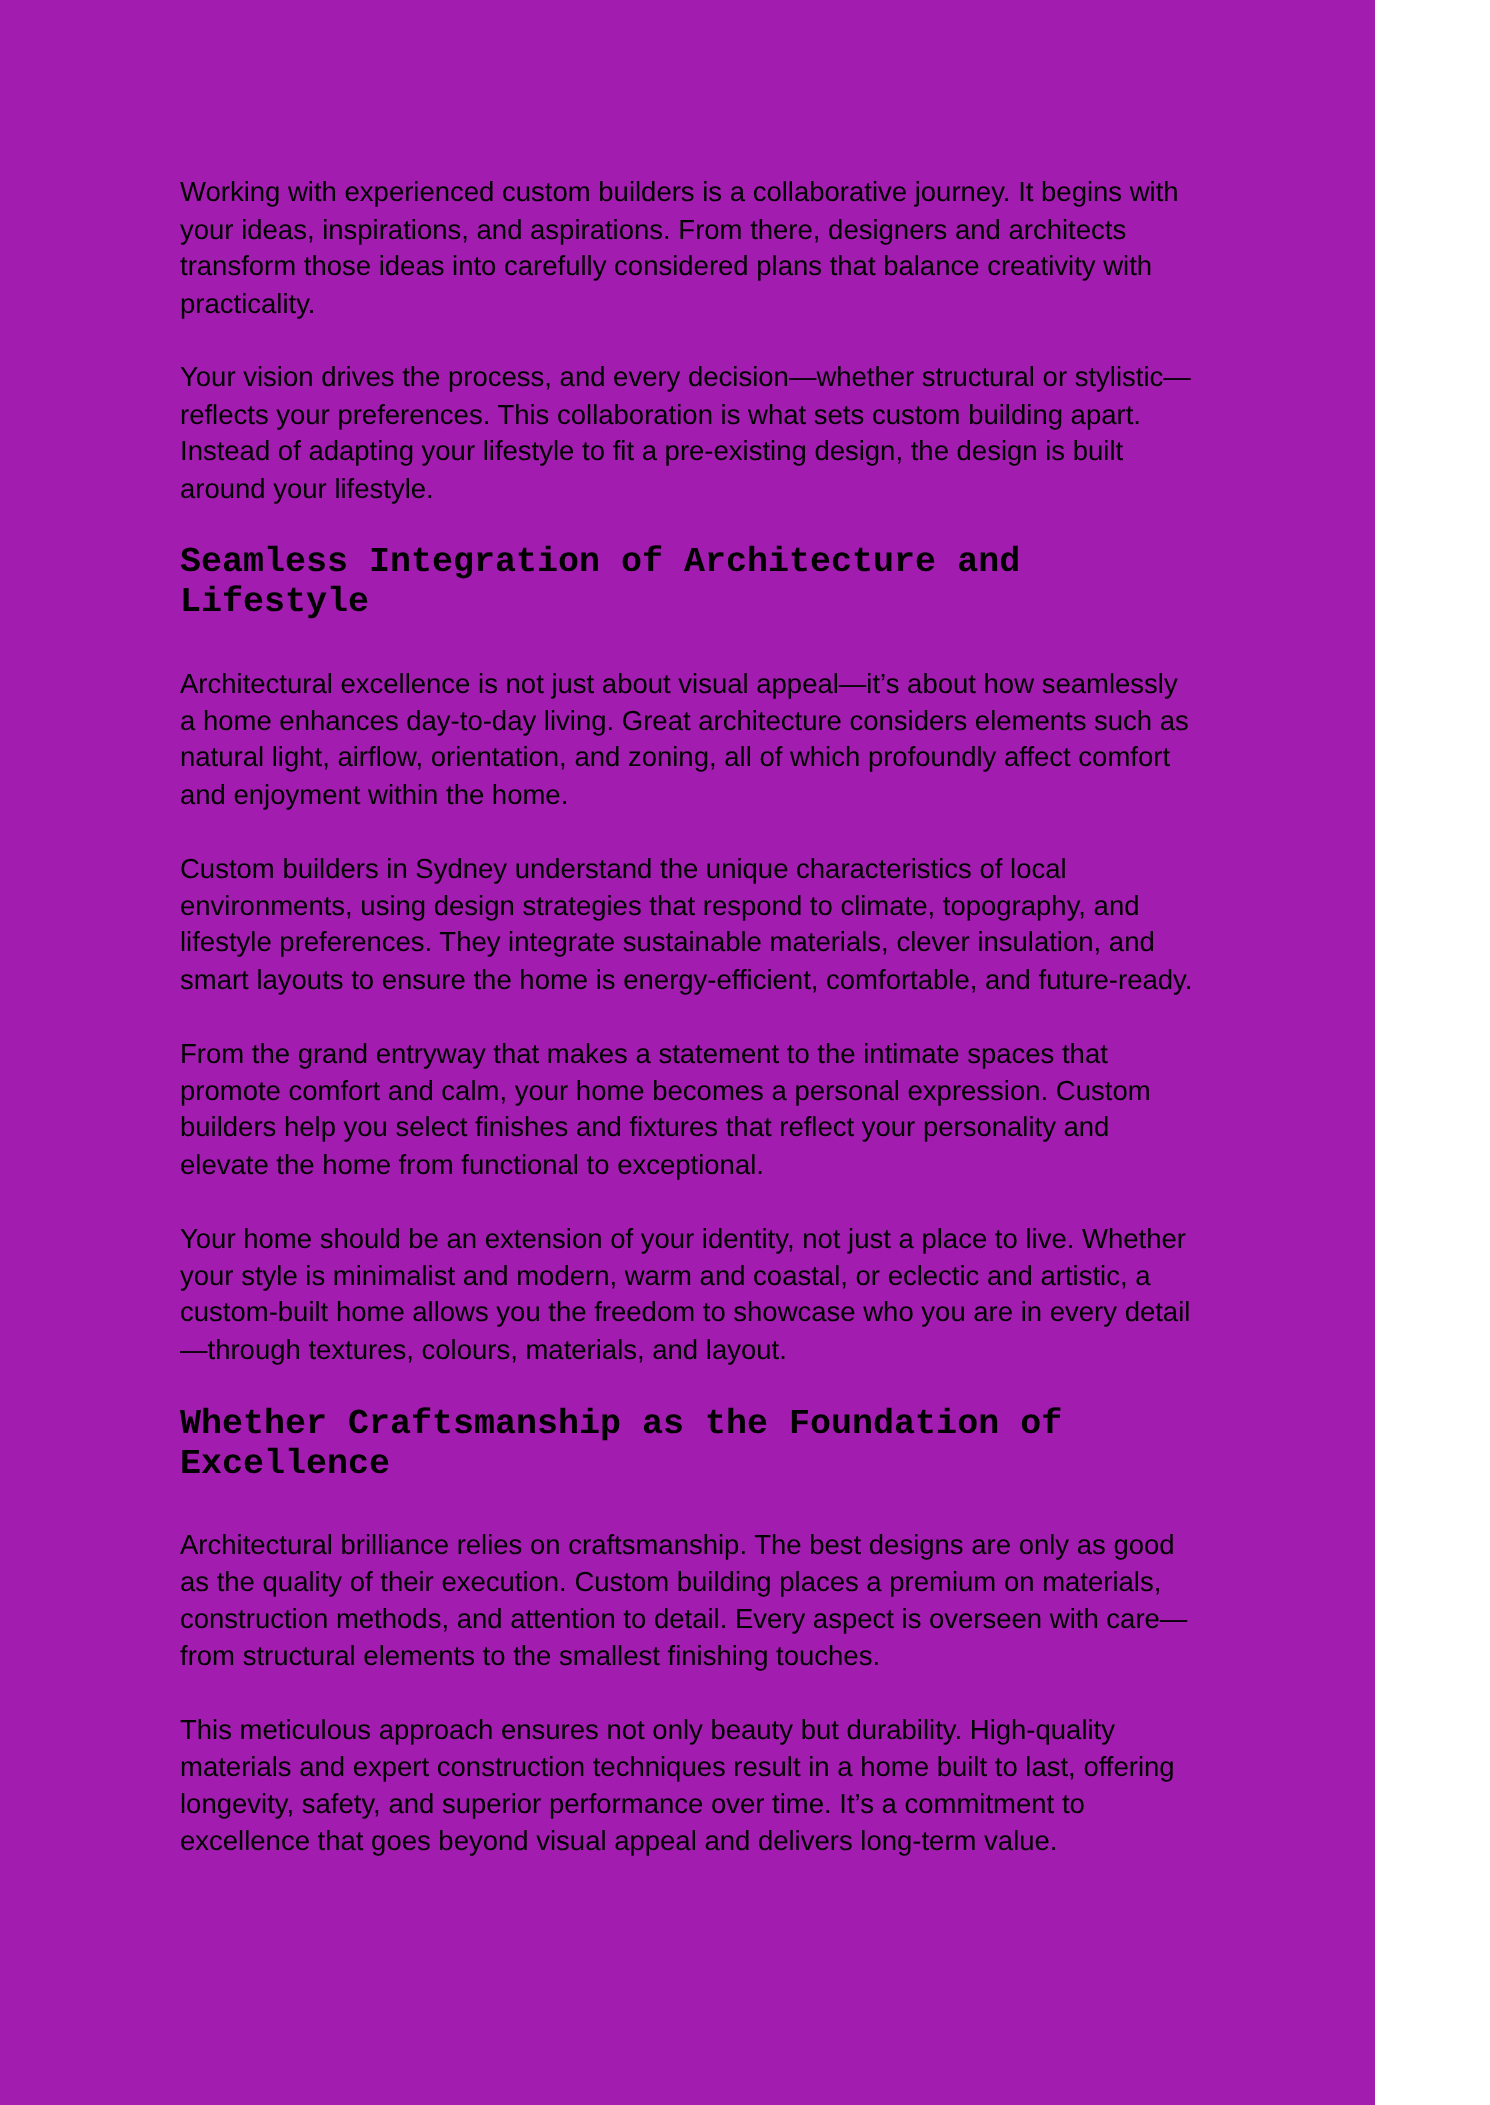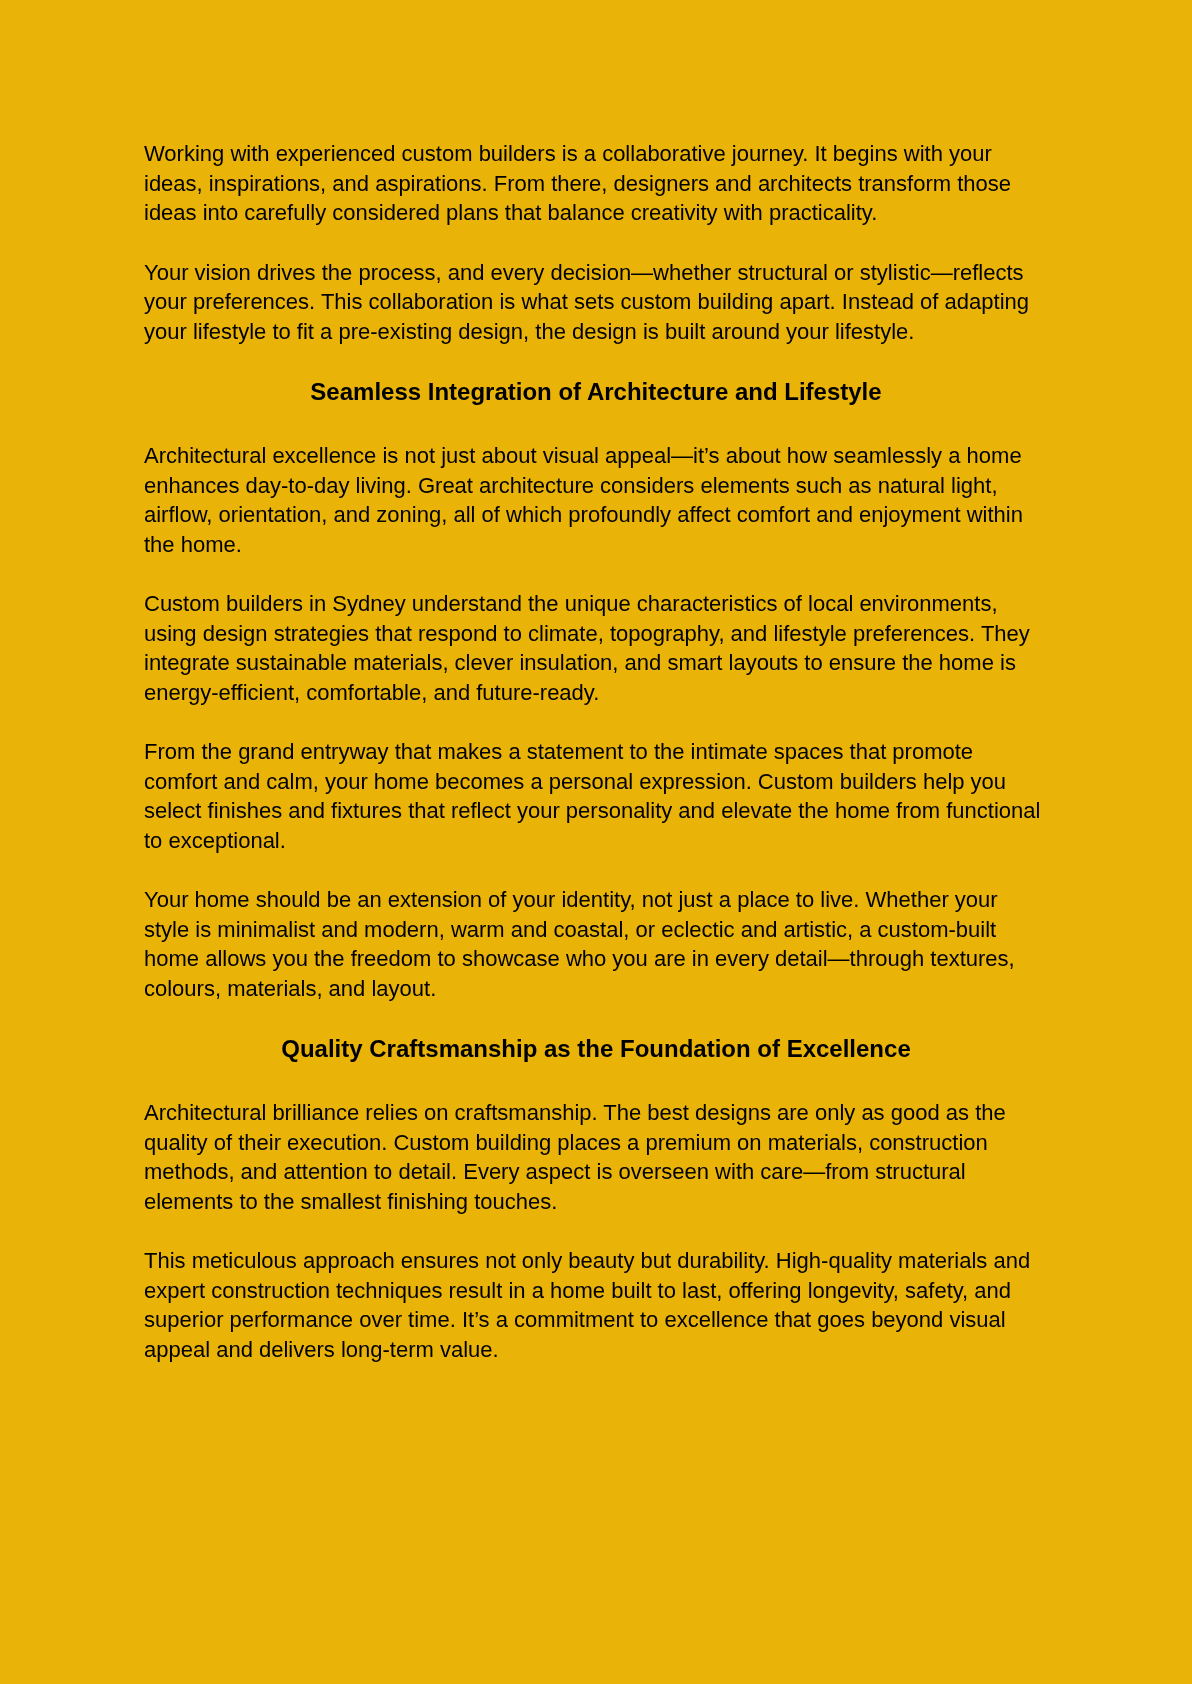--- a/index.html
+++ b/index.html
@@ -3,56 +3,56 @@
 <meta charset="utf-8">
 <style>
   html, body {
     margin: 0;
     padding: 0;
     background: #ffffff;
   }
   .page {
     position: relative;
     box-sizing: border-box;
-    width: 1192px;
+    width: 1100px;
     height: 1684px;
     margin: 0;
-    background: #eab308;
+    background: #a21caf;
     padding: 139px 144px 60px 144px;
     overflow: hidden;
     font-family: "Liberation Sans", sans-serif;
   }
   .doc-para {
     font-family: "Liberation Sans", sans-serif;
     font-size: 22px;
     line-height: 29.5px;
     font-weight: 400;
     color: #000000;
     margin: 0 0 30px 0;
     text-align: left;
   }
   .doc-heading {
-    font-family: Liberation Sans, sans-serif;
-    font-size: 24px;
+    font-family: Liberation Mono, monospace;
+    font-size: 28px;
     line-height: 32px;
     font-weight: 700;
     color: #000000;
     margin: 0 0 33px 0;
-    text-align: center;
+    text-align: left;
   }
 </style>
 </head>
 <body>
 
 <main class="page">
   <article id="doc-body">
       <p class="doc-para">Working with experienced custom builders is a collaborative journey. It begins with your ideas, inspirations, and aspirations. From there, designers and architects transform those ideas into carefully considered plans that balance creativity with practicality.</p>
       <p class="doc-para">Your vision drives the process, and every decision—whether structural or stylistic—reflects your preferences. This collaboration is what sets custom building apart. Instead of adapting your lifestyle to fit a pre-existing design, the design is built around your lifestyle.</p>
       <h2 class="doc-heading">Seamless Integration of Architecture and Lifestyle</h2>
       <p class="doc-para">Architectural excellence is not just about visual appeal—it’s about how seamlessly a home enhances day-to-day living. Great architecture considers elements such as natural light, airflow, orientation, and zoning, all of which profoundly affect comfort and enjoyment within the home.</p>
       <p class="doc-para">Custom builders in Sydney understand the unique characteristics of local environments, using design strategies that respond to climate, topography, and lifestyle preferences. They integrate sustainable materials, clever insulation, and smart layouts to ensure the home is energy-efficient, comfortable, and future-ready.</p>
       <p class="doc-para">From the grand entryway that makes a statement to the intimate spaces that promote comfort and calm, your home becomes a personal expression. Custom builders help you select finishes and fixtures that reflect your personality and elevate the home from functional to exceptional.</p>
       <p class="doc-para">Your home should be an extension of your identity, not just a place to live. Whether your style is minimalist and modern, warm and coastal, or eclectic and artistic, a custom-built home allows you the freedom to showcase who you are in every detail—through textures, colours, materials, and layout.</p>
-      <h2 class="doc-heading">Quality Craftsmanship as the Foundation of Excellence</h2>
+      <h2 class="doc-heading">Whether Craftsmanship as the Foundation of Excellence</h2>
       <p class="doc-para">Architectural brilliance relies on craftsmanship. The best designs are only as good as the quality of their execution. Custom building places a premium on materials, construction methods, and attention to detail. Every aspect is overseen with care—from structural elements to the smallest finishing touches.</p>
       <p class="doc-para">This meticulous approach ensures not only beauty but durability. High-quality materials and expert construction techniques result in a home built to last, offering longevity, safety, and superior performance over time. It’s a commitment to excellence that goes beyond visual appeal and delivers long-term value.</p>
     </article>
 </main>
 
 </body></html>

